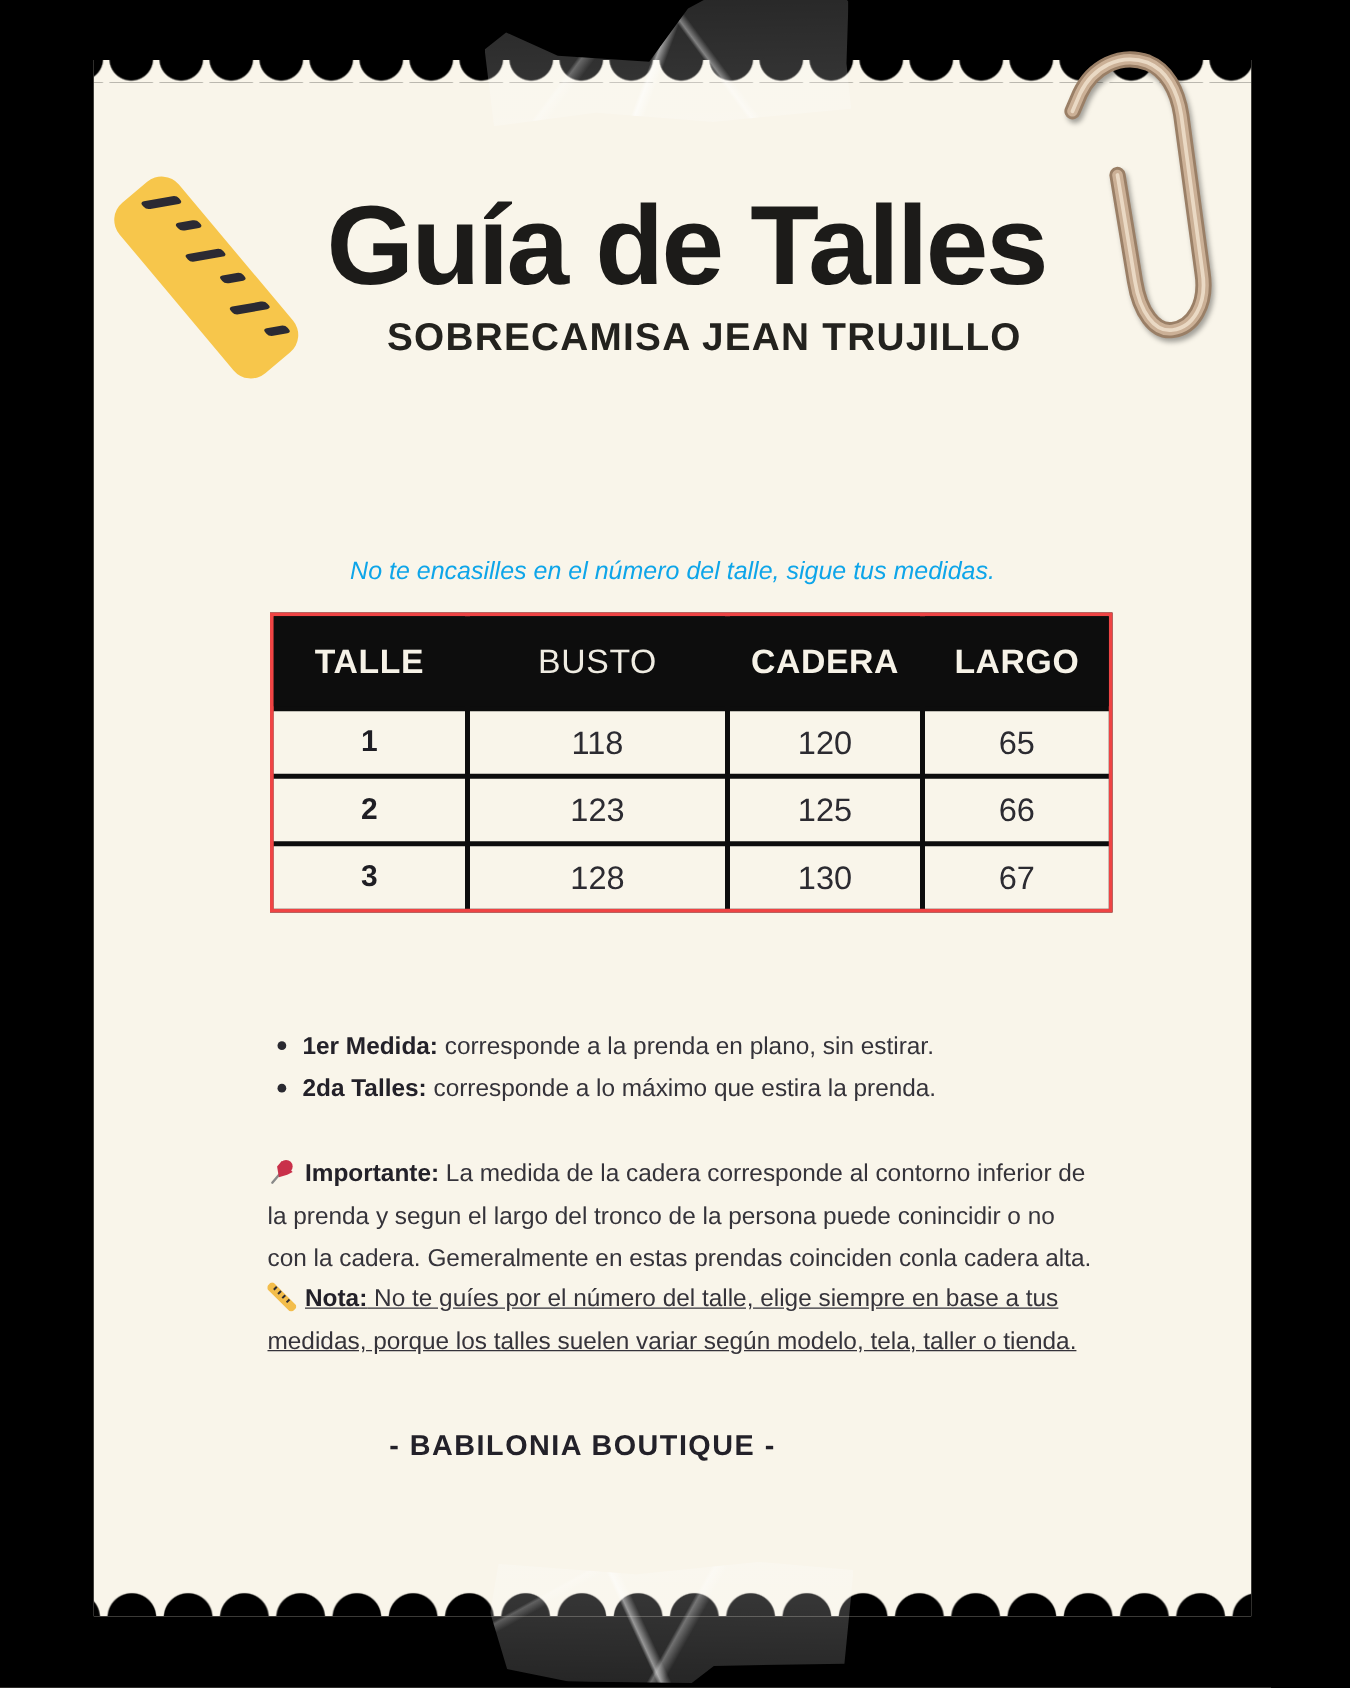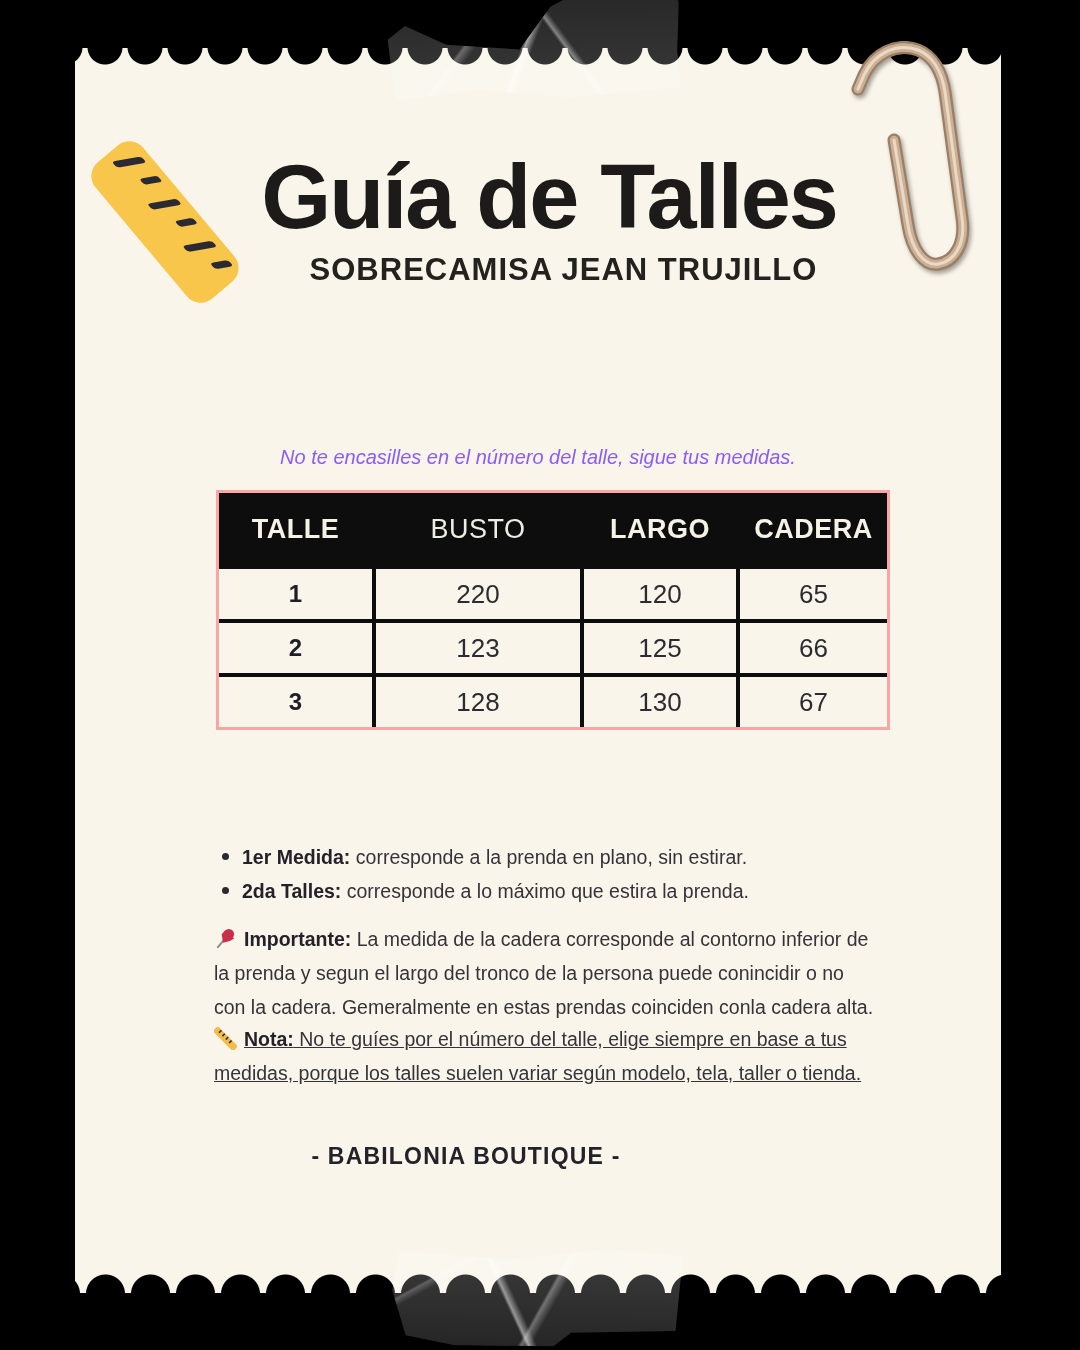--- a/index.html
+++ b/index.html
@@ -19,33 +19,33 @@
   .ruler-ticks{position:absolute;left:16px;right:16px;top:7px;display:flex;justify-content:space-between;}
   .tick{width:8px;background:#2B2A33;border-radius:3px;transform:skewX(-30deg);}
   .tick:nth-child(odd){height:26px;}
   .tick:nth-child(even){height:16px;}
 
   .title{position:absolute;left:75px;top:152px;width:926px;box-sizing:border-box;padding-left:22px;
         text-align:center;font-size:90px;line-height:1;font-weight:700;letter-spacing:-2px;color:#1C1B19;}
   .subtitle{position:absolute;left:75px;top:252px;width:926px;box-sizing:border-box;padding-left:51px;
         text-align:center;font-size:31px;font-weight:700;letter-spacing:1px;color:#23221E;}
   .intro{position:absolute;left:75px;top:446px;width:926px;text-align:center;
-        font-style:italic;font-size:20px;color:#8b5cf6;}
+        font-style:italic;font-size:20px;color:#0ea5e9;}
 
-  .size-table{position:absolute;left:216px;top:490px;background:#0D0D0D;border:3px solid #fca5a5;
+  .size-table{position:absolute;left:216px;top:490px;background:#0D0D0D;border:3px solid #ef4444;
         display:grid;grid-template-columns:153px 204px 152px 147px;grid-template-rows:72px 50px 50px 50px;
         gap:4px;}
   .th{background:#0D0D0D;color:#F6F2E7;display:flex;align-items:center;justify-content:center;
         font-size:27px;font-weight:700;letter-spacing:.5px;}
   .th.light{font-weight:400;color:#EFECE2;}
   .td{background:#F9F5EA;display:flex;align-items:center;justify-content:center;
         font-size:26px;font-weight:400;color:#2C2B31;}
   .td.size{font-weight:700;font-size:24px;color:#1F1E24;}
 
-  .bullets{position:absolute;left:222px;top:844px;font-size:19.5px;color:#35333A;}
+  .bullets{position:absolute;left:222px;top:824px;font-size:19.5px;color:#35333A;}
   .bullet-row{display:flex;align-items:flex-start;margin-bottom:8px;line-height:26px;}
   .dot{width:7px;height:7px;border-radius:50%;background:#2A2930;margin:9px 13px 0 0;flex:none;}
   b{color:#232129;font-weight:700;}
 
   .note-block{position:absolute;font-size:19.5px;line-height:34px;color:#35333A;}
   .important{left:214px;top:922px;width:664px;}
   .nota{left:214px;top:1022px;width:692px;text-decoration:underline;}
   .mini-icon{display:inline-block;width:23px;height:23px;vertical-align:-4px;margin-right:7px;}
 
   .footer{position:absolute;left:75px;top:1143px;width:782px;text-align:center;
@@ -93,25 +93,25 @@
   </div>
 
   <div class="title">Guía de Talles</div>
   <div class="subtitle">SOBRECAMISA JEAN TRUJILLO</div>
 
   <div class="intro">No te encasilles en el número del talle, sigue tus medidas.</div>
 
   <div class="size-table">
     <div class="th">TALLE</div>
     <div class="th light">BUSTO</div>
+    <div class="th">CADERA</div>
     <div class="th">LARGO</div>
-    <div class="th">CADERA</div>
 
     <div class="td size">1</div>
-    <div class="td">220</div>
+    <div class="td">118</div>
     <div class="td">120</div>
     <div class="td">65</div>
 
     <div class="td size">2</div>
     <div class="td">123</div>
     <div class="td">125</div>
     <div class="td">66</div>
 
     <div class="td size">3</div>
     <div class="td">128</div>

